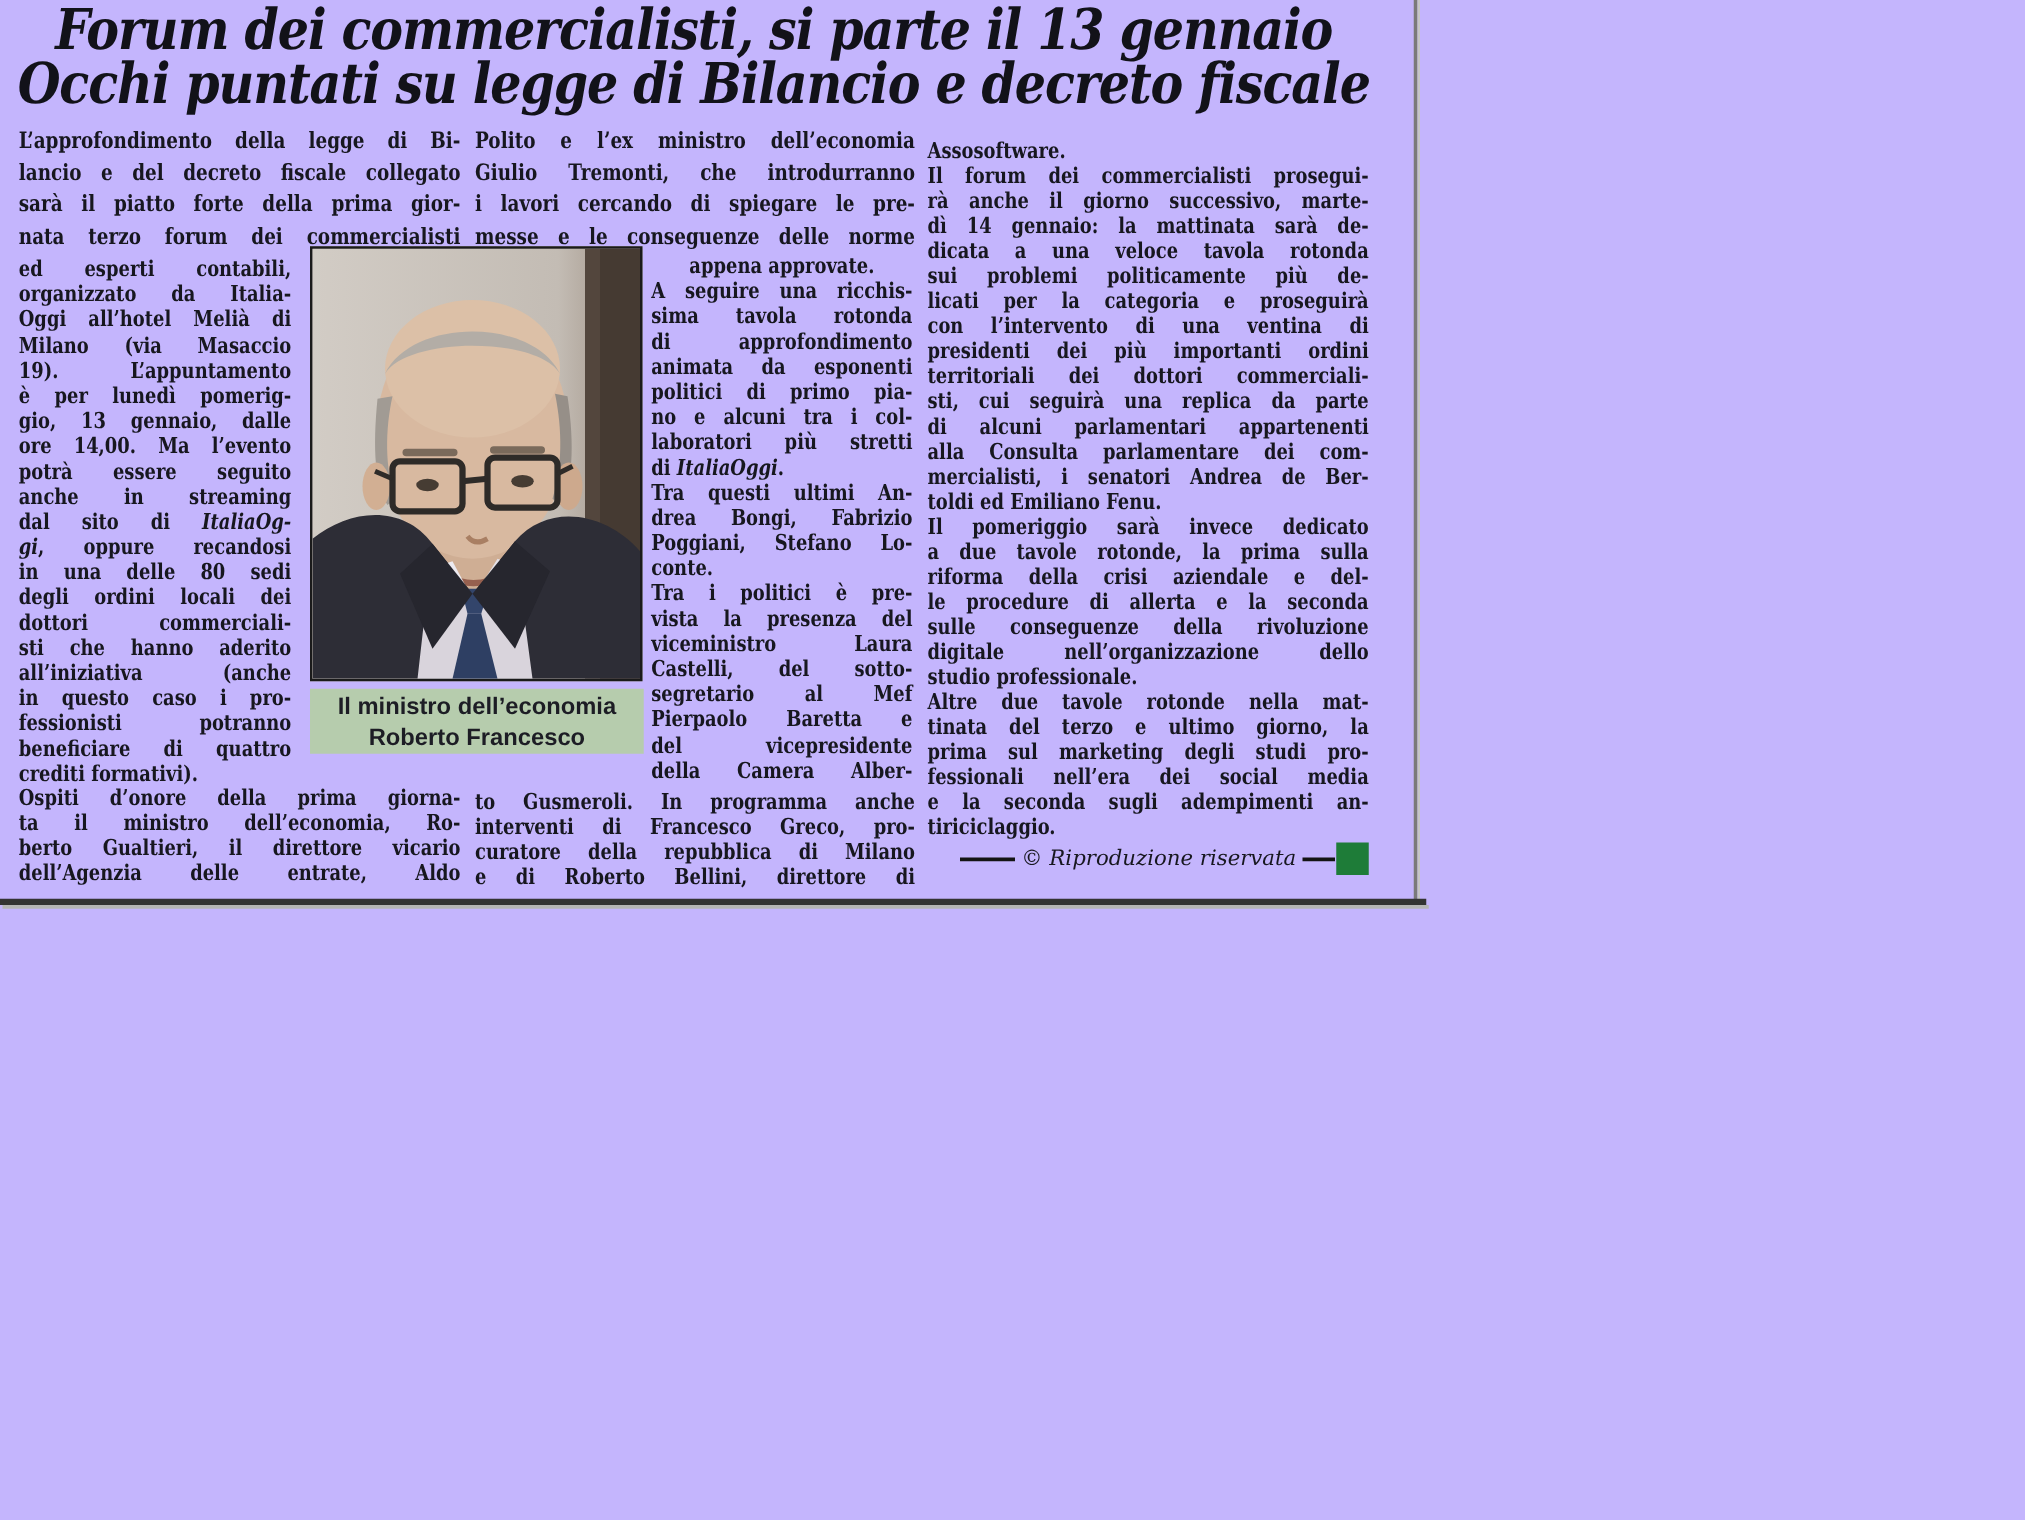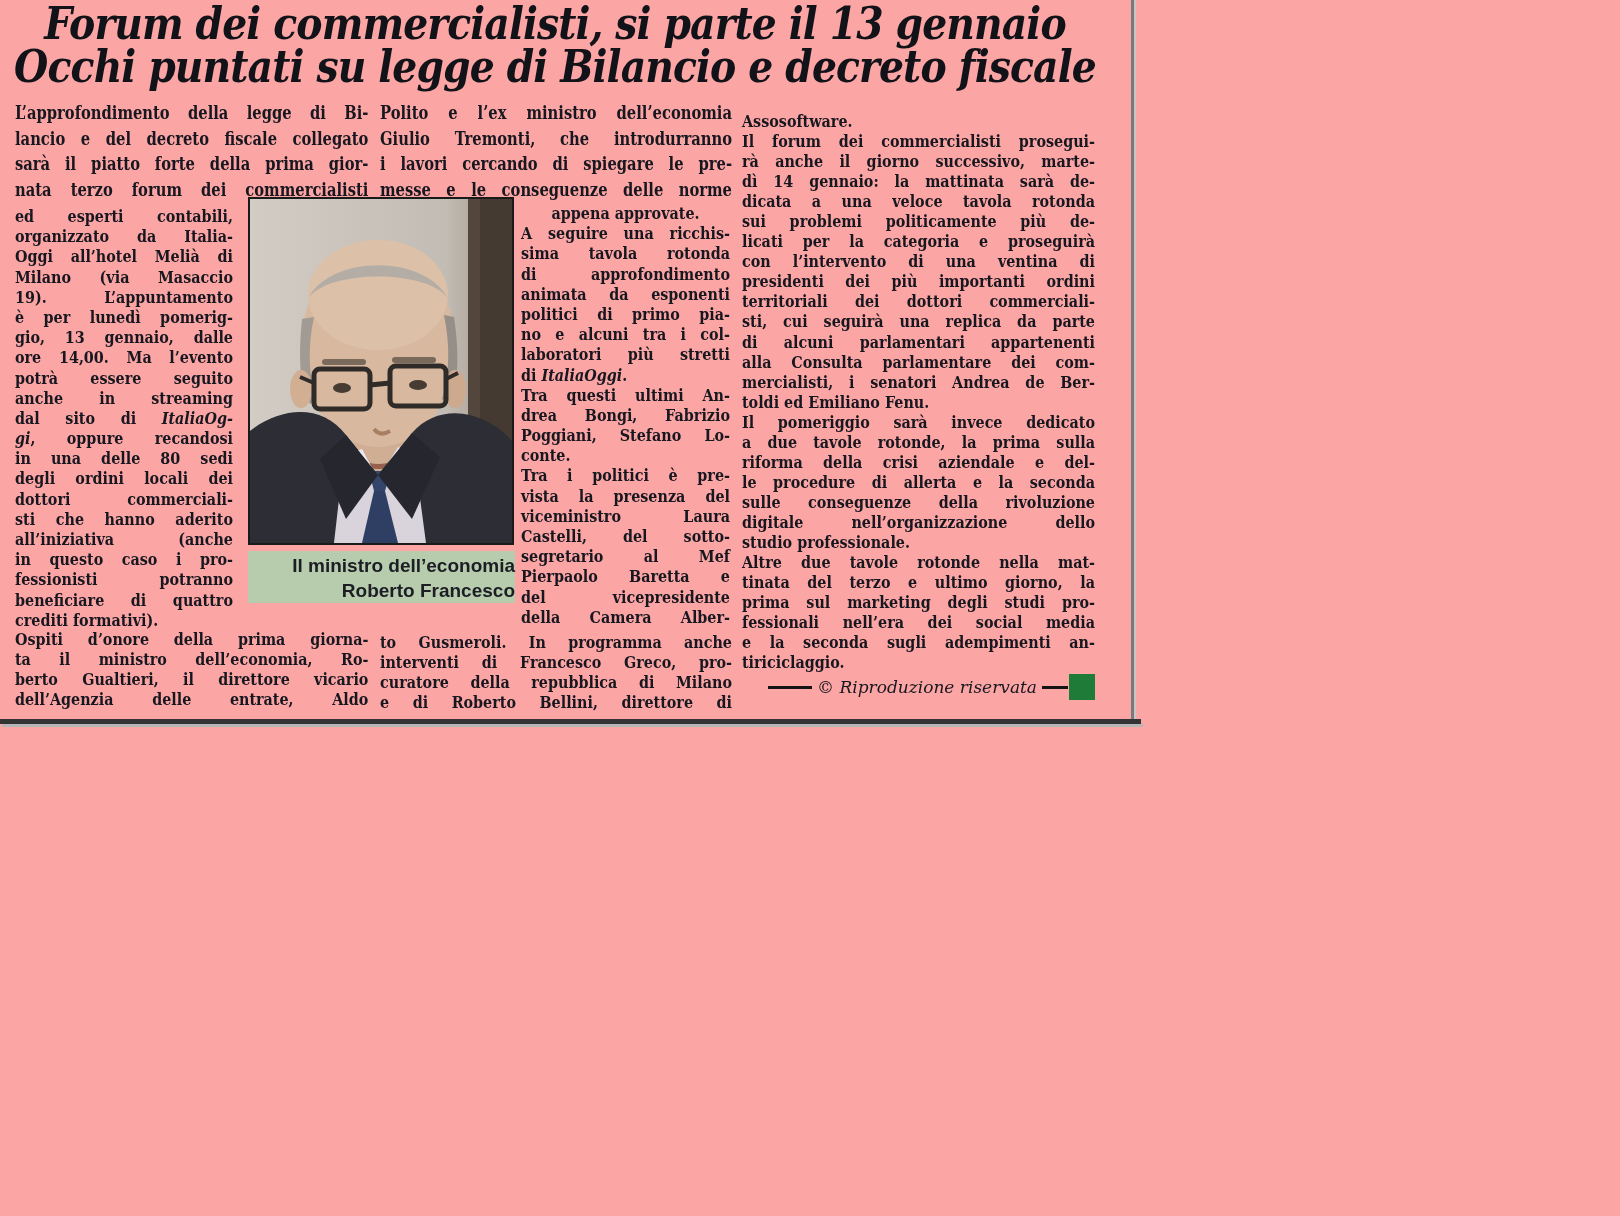--- a/index.html
+++ b/index.html
@@ -1,16 +1,16 @@
 <!DOCTYPE html>
 <html><head>
 <meta charset="utf-8">
 <style>
   html,body{margin:0;padding:0;background:#ffffff;}
-  .page{position:relative;width:1620px;height:1216px;background:#fca5a5;overflow:hidden;
+  .page{position:relative;width:1620px;height:1216px;background:#c4b5fd;overflow:hidden;
         font-family:"DejaVu Serif",serif;color:#17171f;}
   
   .headline{position:absolute;left:0;top:2px;width:1270px;transform:scaleX(.874);
             transform-origin:0 0;text-align:center;font-style:italic;font-weight:700;
             font-size:45px;line-height:43px;letter-spacing:-1px;color:#121219;}
   
   .blk{position:absolute;transform-origin:0 0;font-weight:700;color:#17171f;}
   .ln{text-align:justify;overflow:visible;white-space:nowrap;}
   .jf{text-align-last:justify;-moz-text-align-last:justify;}
   .ctr{text-align:center !important;text-align-last:center !important;}
@@ -213,21 +213,21 @@
       <path d="M164,254 L128,280 L148,248 Z" fill="#e4e1e8"></path>
 
       <path d="M119,272 L141,272 L135,292 L124,292 Z" fill="#33456b"></path>
       <path d="M124,292 L135,292 L148,344 L112,344 Z" fill="#2e3f63"></path>
 
       <path d="M96,236 L128,276 L96,320 L70,260 Z" fill="#26262e"></path>
       <path d="M162,234 L128,276 L162,320 L190,258 Z" fill="#26262e"></path>
     </svg>
   </div>
 
-  <div class="caption" style="background: rgb(182, 204, 173); text-align: right;">
+  <div class="caption" style="background: rgb(182, 204, 173);">
     <div>Il ministro dell’economia</div>
     <div>Roberto Francesco</div>
   </div>
 
   <div class="credit">
     <div class="rule r1"></div>
     <div class="txt">© Riproduzione riservata</div>
     <div class="rule r2"></div>
     <div class="sq" id="credit-square" style="background: rgb(30, 124, 56);"></div>
   </div>

